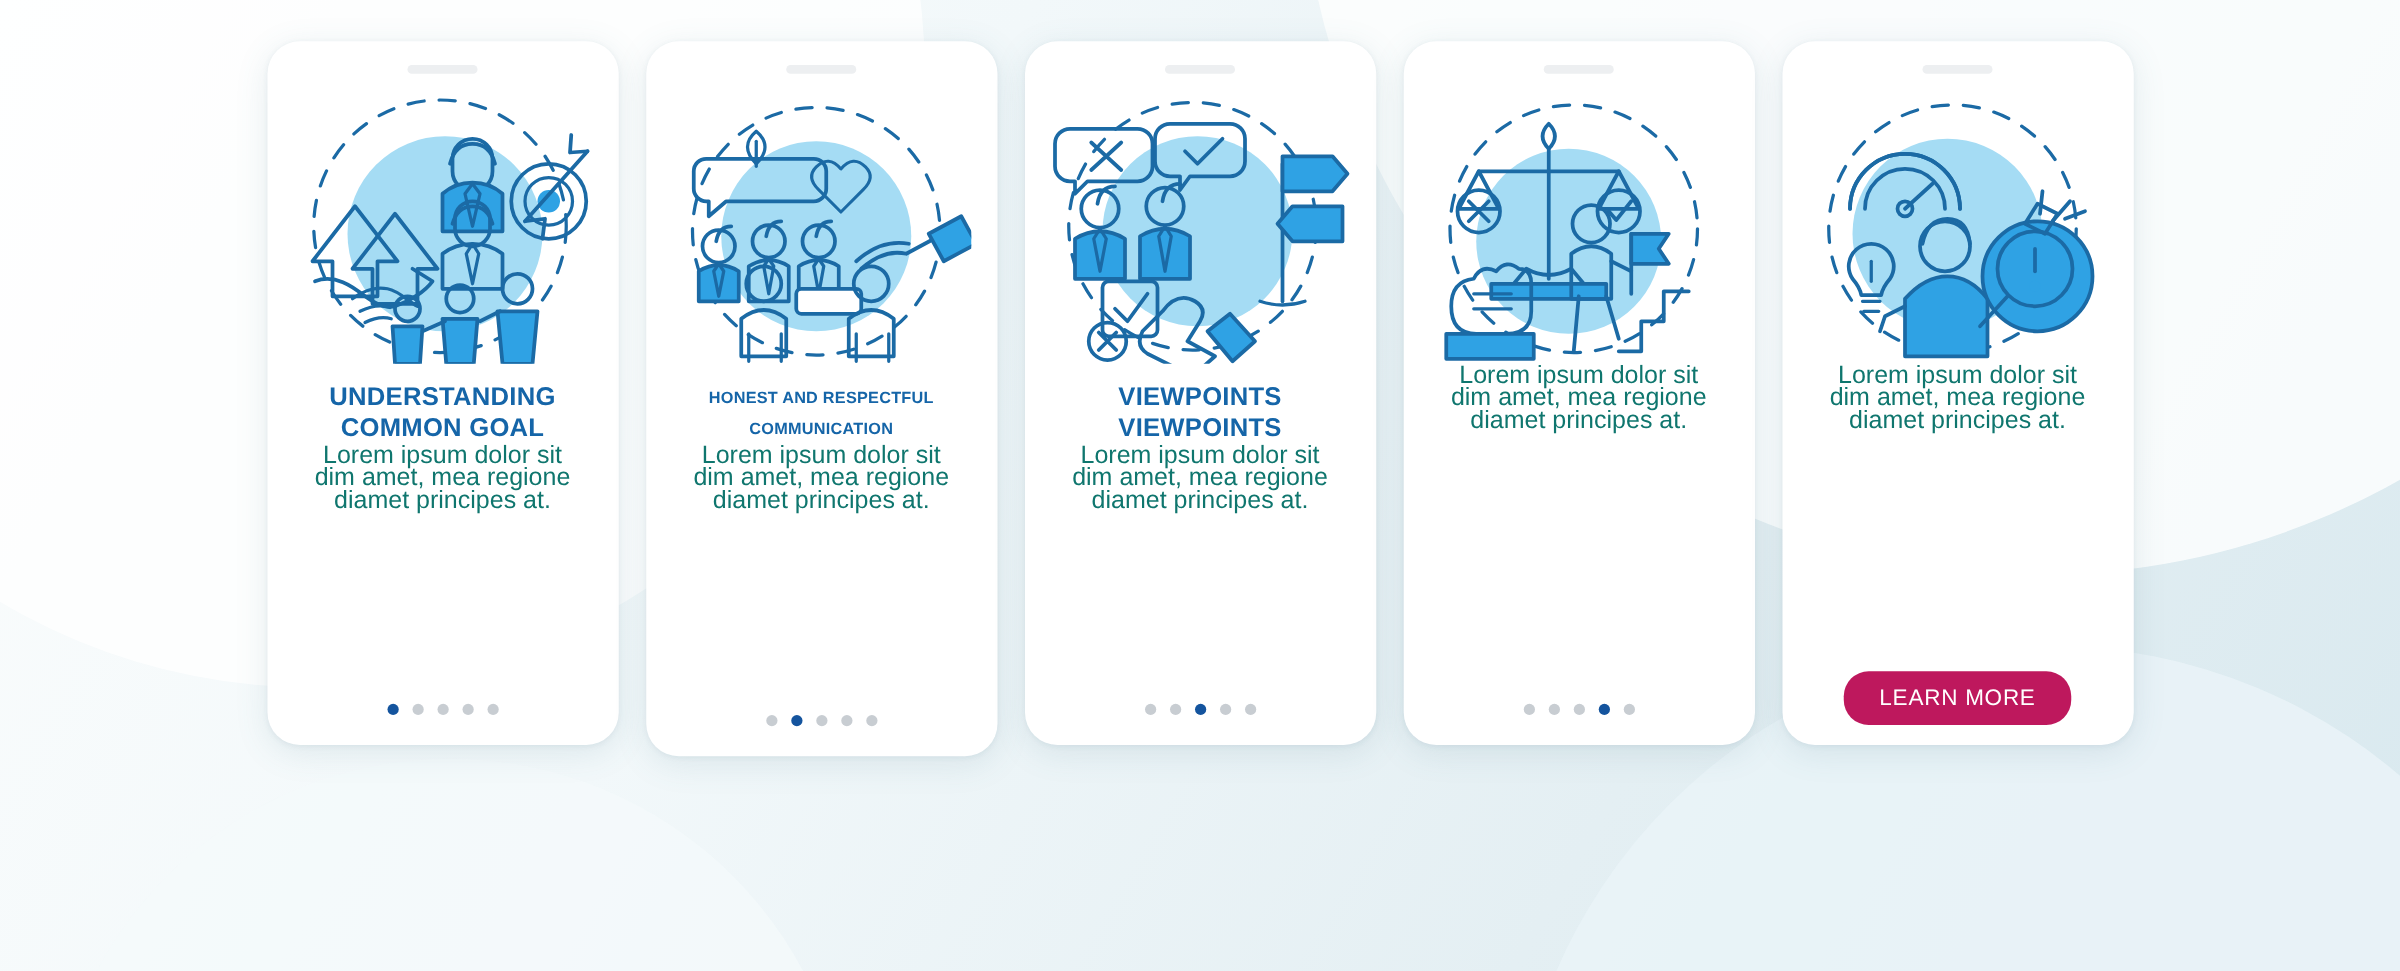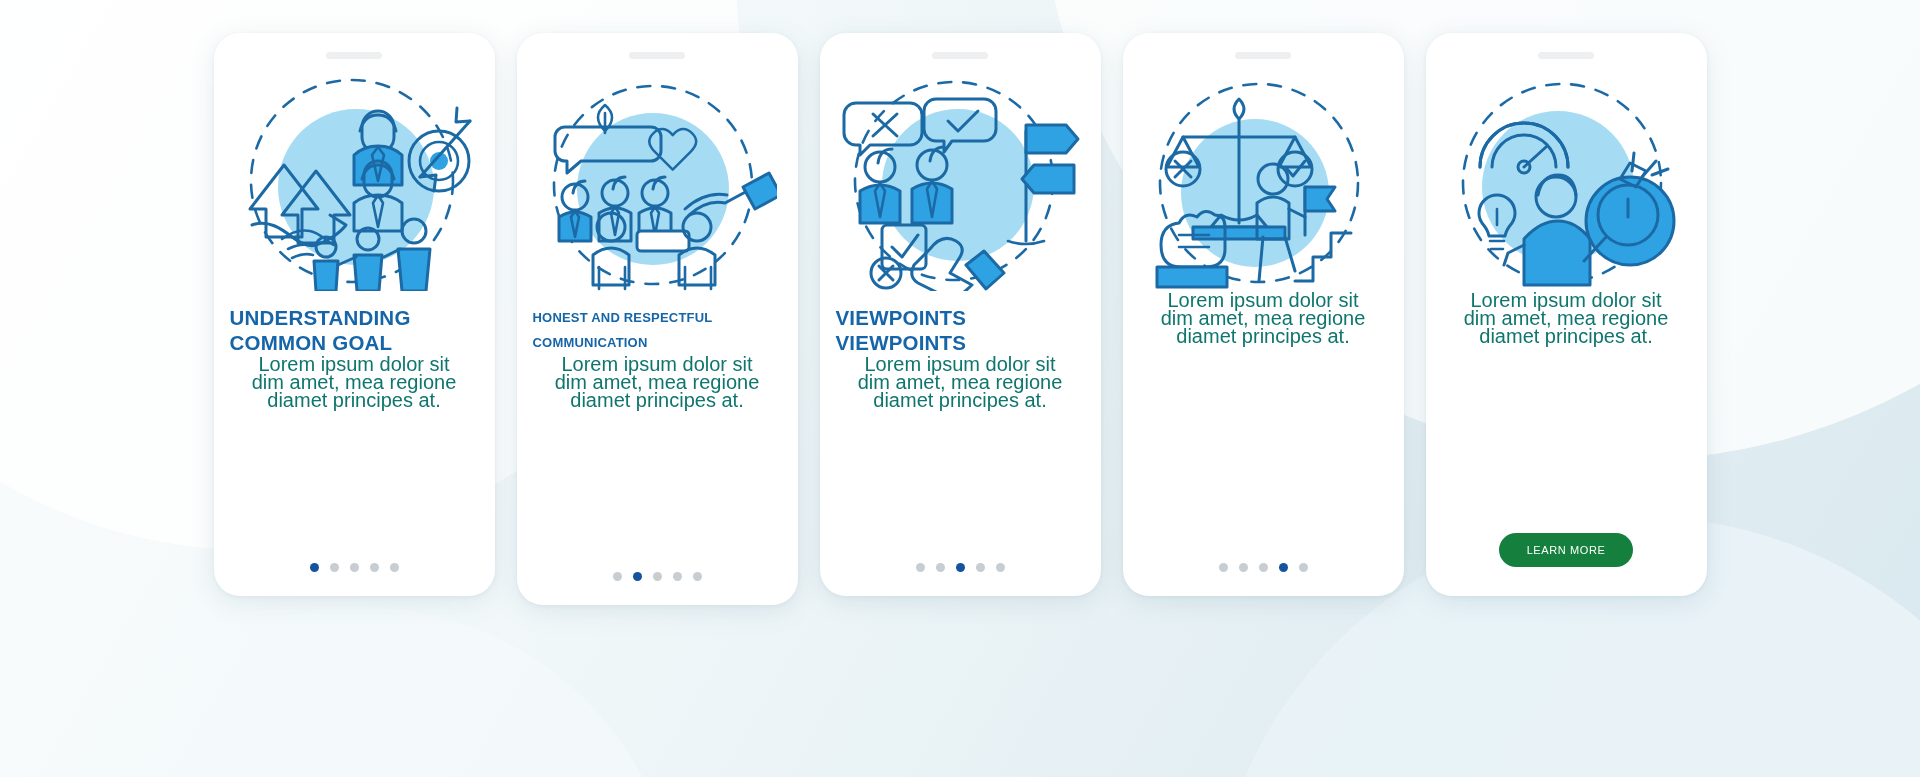--- a/index.html
+++ b/index.html
@@ -88,21 +88,21 @@
     margin-top: 10px;
     flex: none;
   }
 
   .card-title {
     color: #1565a8;
     font-weight: bold;
     font-size: 20.5px;
     line-height: 25px;
     letter-spacing: .2px;
-    text-align: left;
+    text-align: center;
     padding: 0 16px;
     margin-top: 14px;
   }
   .card-title.small {
     font-size: 13px;
   }
 
   .card-body {
     color: #0f766e;
     font-size: 20px;
@@ -124,26 +124,26 @@
     width: 9px;
     height: 9px;
     border-radius: 50%;
     background: #c8cdd2;
   }
   .dot.active {
     background: #14549e;
   }
 
   .cta {
-    margin-bottom: 29px;
-    background: #15803d;
+    margin-bottom: 16px;
+    background: #be185d;
     color: #ffffff;
     border: none;
     border-radius: 20px;
-    font-size: 11px;
+    font-size: 18px;
     font-family: "Liberation Sans", sans-serif;
     letter-spacing: .6px;
     padding: 11px 28px;
     cursor: pointer;
   }
 
   
   .ln  { fill: none; stroke: #1b6aa5; stroke-width: 3; stroke-linecap: round; stroke-linejoin: round; }
   .ln2 { fill: none; stroke: #1b6aa5; stroke-width: 2.6; stroke-linecap: round; stroke-linejoin: round; }
   .dash{ fill: none; stroke: #1b6aa5; stroke-width: 2.6; stroke-linecap: round; stroke-dasharray: 13 12; }

